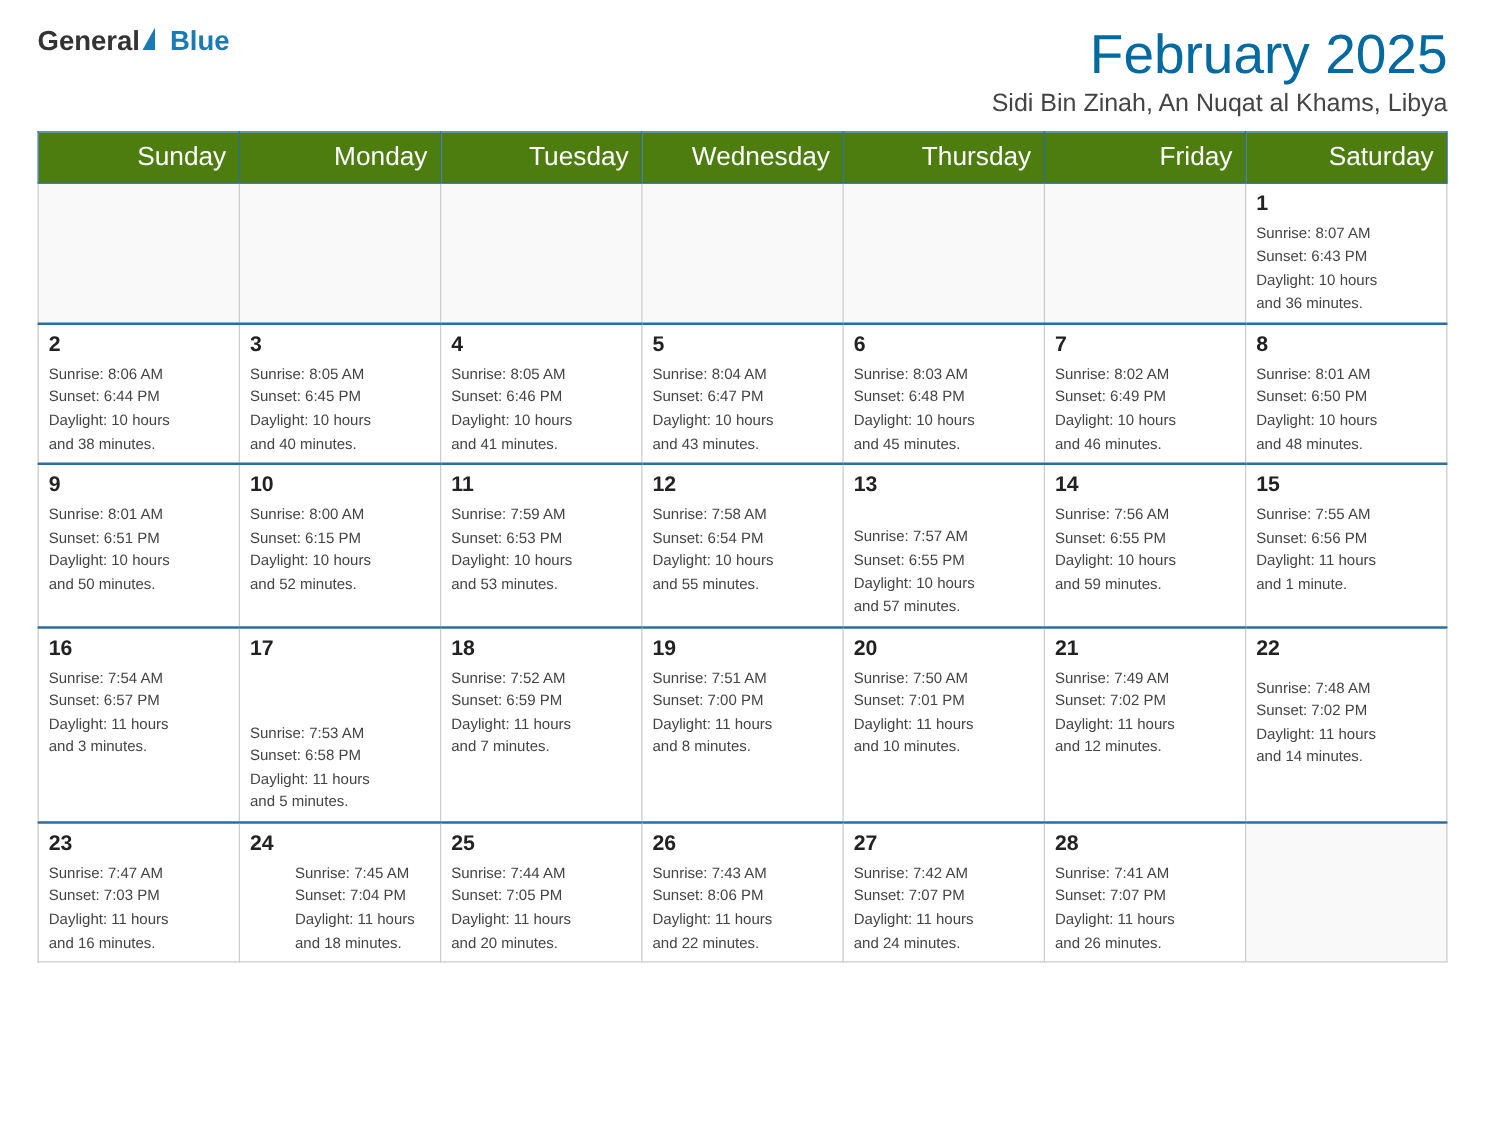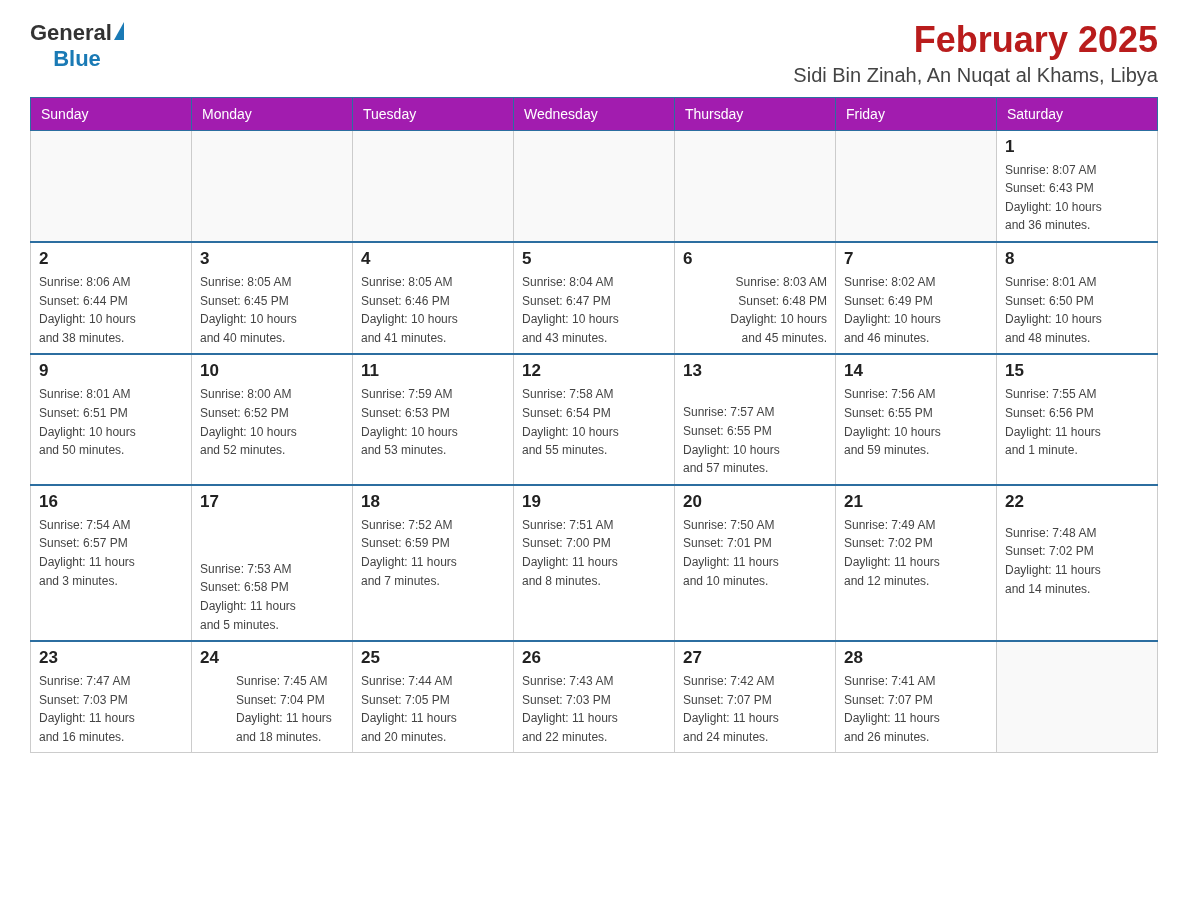--- a/index.html
+++ b/index.html
@@ -10,22 +10,23 @@
       color: #333;
     }
     .header {
       display: flex;
       justify-content: space-between;
       align-items: flex-start;
       margin-bottom: 10px;
     }
     .logo {
       display: flex;
-      flex-direction: column;
+      flex-direction: row;
       align-items: center;
+      gap: 12px;
     }
     .logo-general {
       font-size: 22px;
       font-weight: bold;
       color: #333;
       display: flex;
       align-items: center;
     }
     .logo-blue {
       font-size: 22px;
@@ -38,41 +39,41 @@
       border-left: 10px solid transparent;
       border-right: 0px solid transparent;
       border-bottom: 18px solid #1a7ab5;
       margin-left: 2px;
       margin-top: -4px;
     }
     .title-section {
       text-align: right;
     }
     .month-title {
-      font-size: 36px;
-      font-weight: bold;
-      color: #b91c1c;
+      font-size: 44px;
+      font-weight: normal;
+      color: #0369a1;
       line-height: 1.1;
     }
     .subtitle {
       font-size: 20px;
       color: #444;
       margin-top: 4px;
     }
     .calendar {
       width: 100%;
       border-collapse: collapse;
       margin-top: 10px;
     }
     .calendar th {
-      background-color: #a21caf;
+      background-color: #4d7c0f;
       color: white;
-      text-align: left;
+      text-align: right;
       padding: 8px 10px;
-      font-size: 14px;
+      font-size: 21px;
       font-weight: normal;
       border: 1px solid #2c6ea0;
     }
     .calendar td {
       border: 1px solid #ccc;
       vertical-align: top;
       padding: 6px 8px;
       width: calc(100% / 7);
       height: 110px;
     }
@@ -163,21 +164,21 @@
         </td>
         <td>
           <div class="day-number">5</div>
           <div class="day-info" style="white-space: pre-line;">Sunrise: 8:04 AM
 Sunset: 6:47 PM
 Daylight: 10 hours
 and 43 minutes.</div>
         </td>
         <td>
           <div class="day-number">6</div>
-          <div class="day-info" style="white-space: pre-line; text-align: right;">Sunrise: 8:03 AM
+          <div class="day-info" style="white-space: pre-line;">Sunrise: 8:03 AM
 Sunset: 6:48 PM
 Daylight: 10 hours
 and 45 minutes.</div>
         </td>
         <td>
           <div class="day-number">7</div>
           <div class="day-info" style="white-space: pre-line;">Sunrise: 8:02 AM
 Sunset: 6:49 PM
 Daylight: 10 hours
 and 46 minutes.</div>
@@ -194,21 +195,21 @@
         <td>
           <div class="day-number">9</div>
           <div class="day-info" style="white-space: pre-line;">Sunrise: 8:01 AM
 Sunset: 6:51 PM
 Daylight: 10 hours
 and 50 minutes.</div>
         </td>
         <td>
           <div class="day-number">10</div>
           <div class="day-info" style="white-space: pre-line;">Sunrise: 8:00 AM
-Sunset: 6:52 PM
+Sunset: 6:15 PM
 Daylight: 10 hours
 and 52 minutes.</div>
         </td>
         <td>
           <div class="day-number">11</div>
           <div class="day-info" style="white-space: pre-line;">Sunrise: 7:59 AM
 Sunset: 6:53 PM
 Daylight: 10 hours
 and 53 minutes.</div>
         </td>
@@ -310,21 +311,21 @@
         <td>
           <div class="day-number">25</div>
           <div class="day-info" style="white-space: pre-line;">Sunrise: 7:44 AM
 Sunset: 7:05 PM
 Daylight: 11 hours
 and 20 minutes.</div>
         </td>
         <td>
           <div class="day-number">26</div>
           <div class="day-info" style="white-space: pre-line;">Sunrise: 7:43 AM
-Sunset: 7:03 PM
+Sunset: 8:06 PM
 Daylight: 11 hours
 and 22 minutes.</div>
         </td>
         <td>
           <div class="day-number">27</div>
           <div class="day-info" style="white-space: pre-line;">Sunrise: 7:42 AM
 Sunset: 7:07 PM
 Daylight: 11 hours
 and 24 minutes.</div>
         </td>

